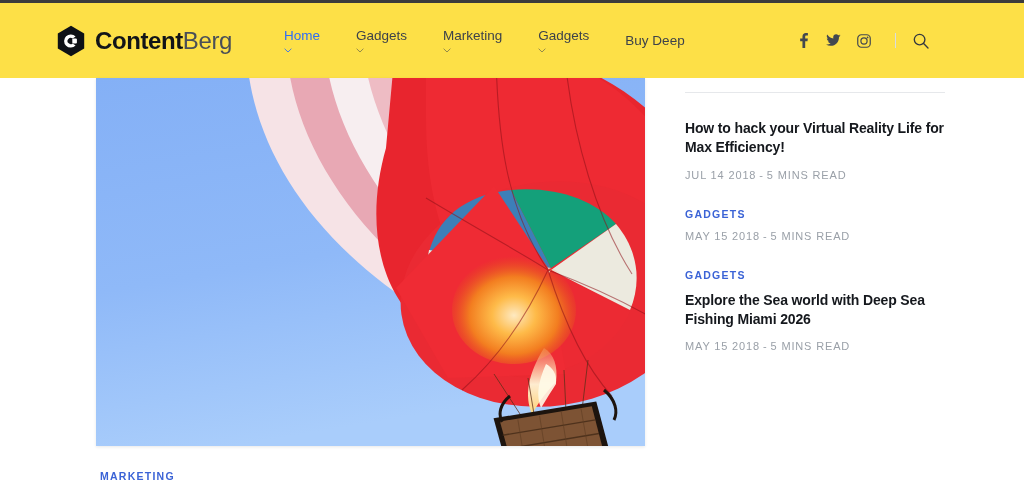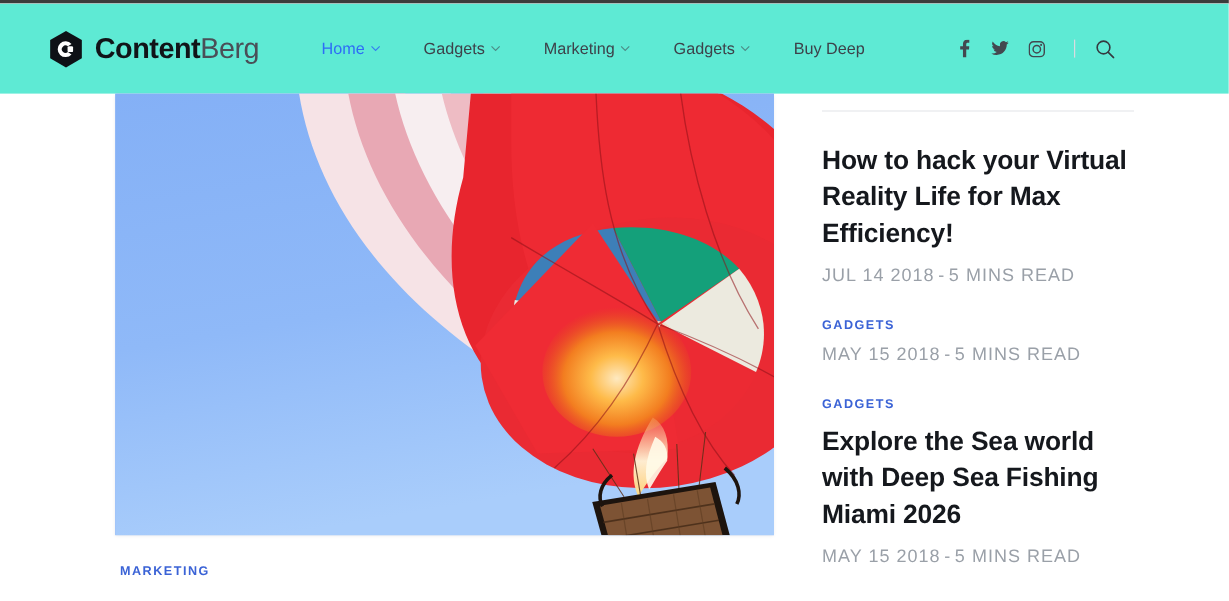--- a/index.html
+++ b/index.html
@@ -24,22 +24,22 @@
     width:1024px; height:498px;
     background:#ffffff;
     overflow:hidden;
   }
 
   
   .site-header {
     height:75px;
     display:flex;
     align-items:center;
-    padding:0 92px 0 40px;
-    background:#5eead4;
+    padding:0 92px 0 56px;
+    background:#fde047;
   }
 
   .brand {
     display:flex; align-items:center;
     gap:9px;
     text-decoration:none;
     margin-right:34px;
   }
   .brand-mark { width:30px; height:32px; display:block; flex:0 0 auto; }
   .brand-text {
@@ -47,27 +47,28 @@
     letter-spacing:-0.4px;
     white-space:nowrap;
     line-height:1;
   }
   .brand-text .b1 { font-weight:700; color:#111418; }
   .brand-text .b2 { font-weight:400; color:#4a4f57; }
 
   
   .main-nav { display:flex; align-items:center; gap:0; }
   .nav-item {
-    display:flex; align-items:center; gap:5px;
+    display:flex; align-items:flex-start; gap:5px;
     padding:0 18px;
     font-size:13.5px;
     color:#3d424a;
     text-decoration:none;
     white-space:nowrap;
     cursor:pointer;
+    flex-direction:column;
   }
   .nav-item.active { color:#2e6df6; font-weight:500; }
   .caret { display:block; width:8px; height:5px; opacity:.55; }
   .nav-item.active .caret { opacity:.85; }
 
   .header-right {
     margin-left:auto;
     display:flex; align-items:center;
   }
   .social-list { display:flex; align-items:center; gap:0; }
@@ -144,32 +145,32 @@
     font-weight:700;
     letter-spacing:1.25px;
     color:#3b63d6;
     text-transform:uppercase;
     display:block;
     margin-bottom:10px;
     text-decoration:none;
     cursor:pointer;
   }
   .feat-title {
-    font-size:22px;
+    font-size:14px;
     font-weight:700;
     line-height:1.38;
     color:#15181d;
     letter-spacing:-.15px;
     text-decoration:none;
     display:block;
     margin-bottom:11px;
     cursor:pointer;
   }
   .feat-meta {
-    font-size:15px;
+    font-size:11px;
     letter-spacing:.85px;
     color:#9aa0a8;
     text-transform:uppercase;
   }
   .feat-meta .dot { padding:0 3px; }
 </style>
 </head>
 <body>
 
 <div class="chrome-edge"></div>

